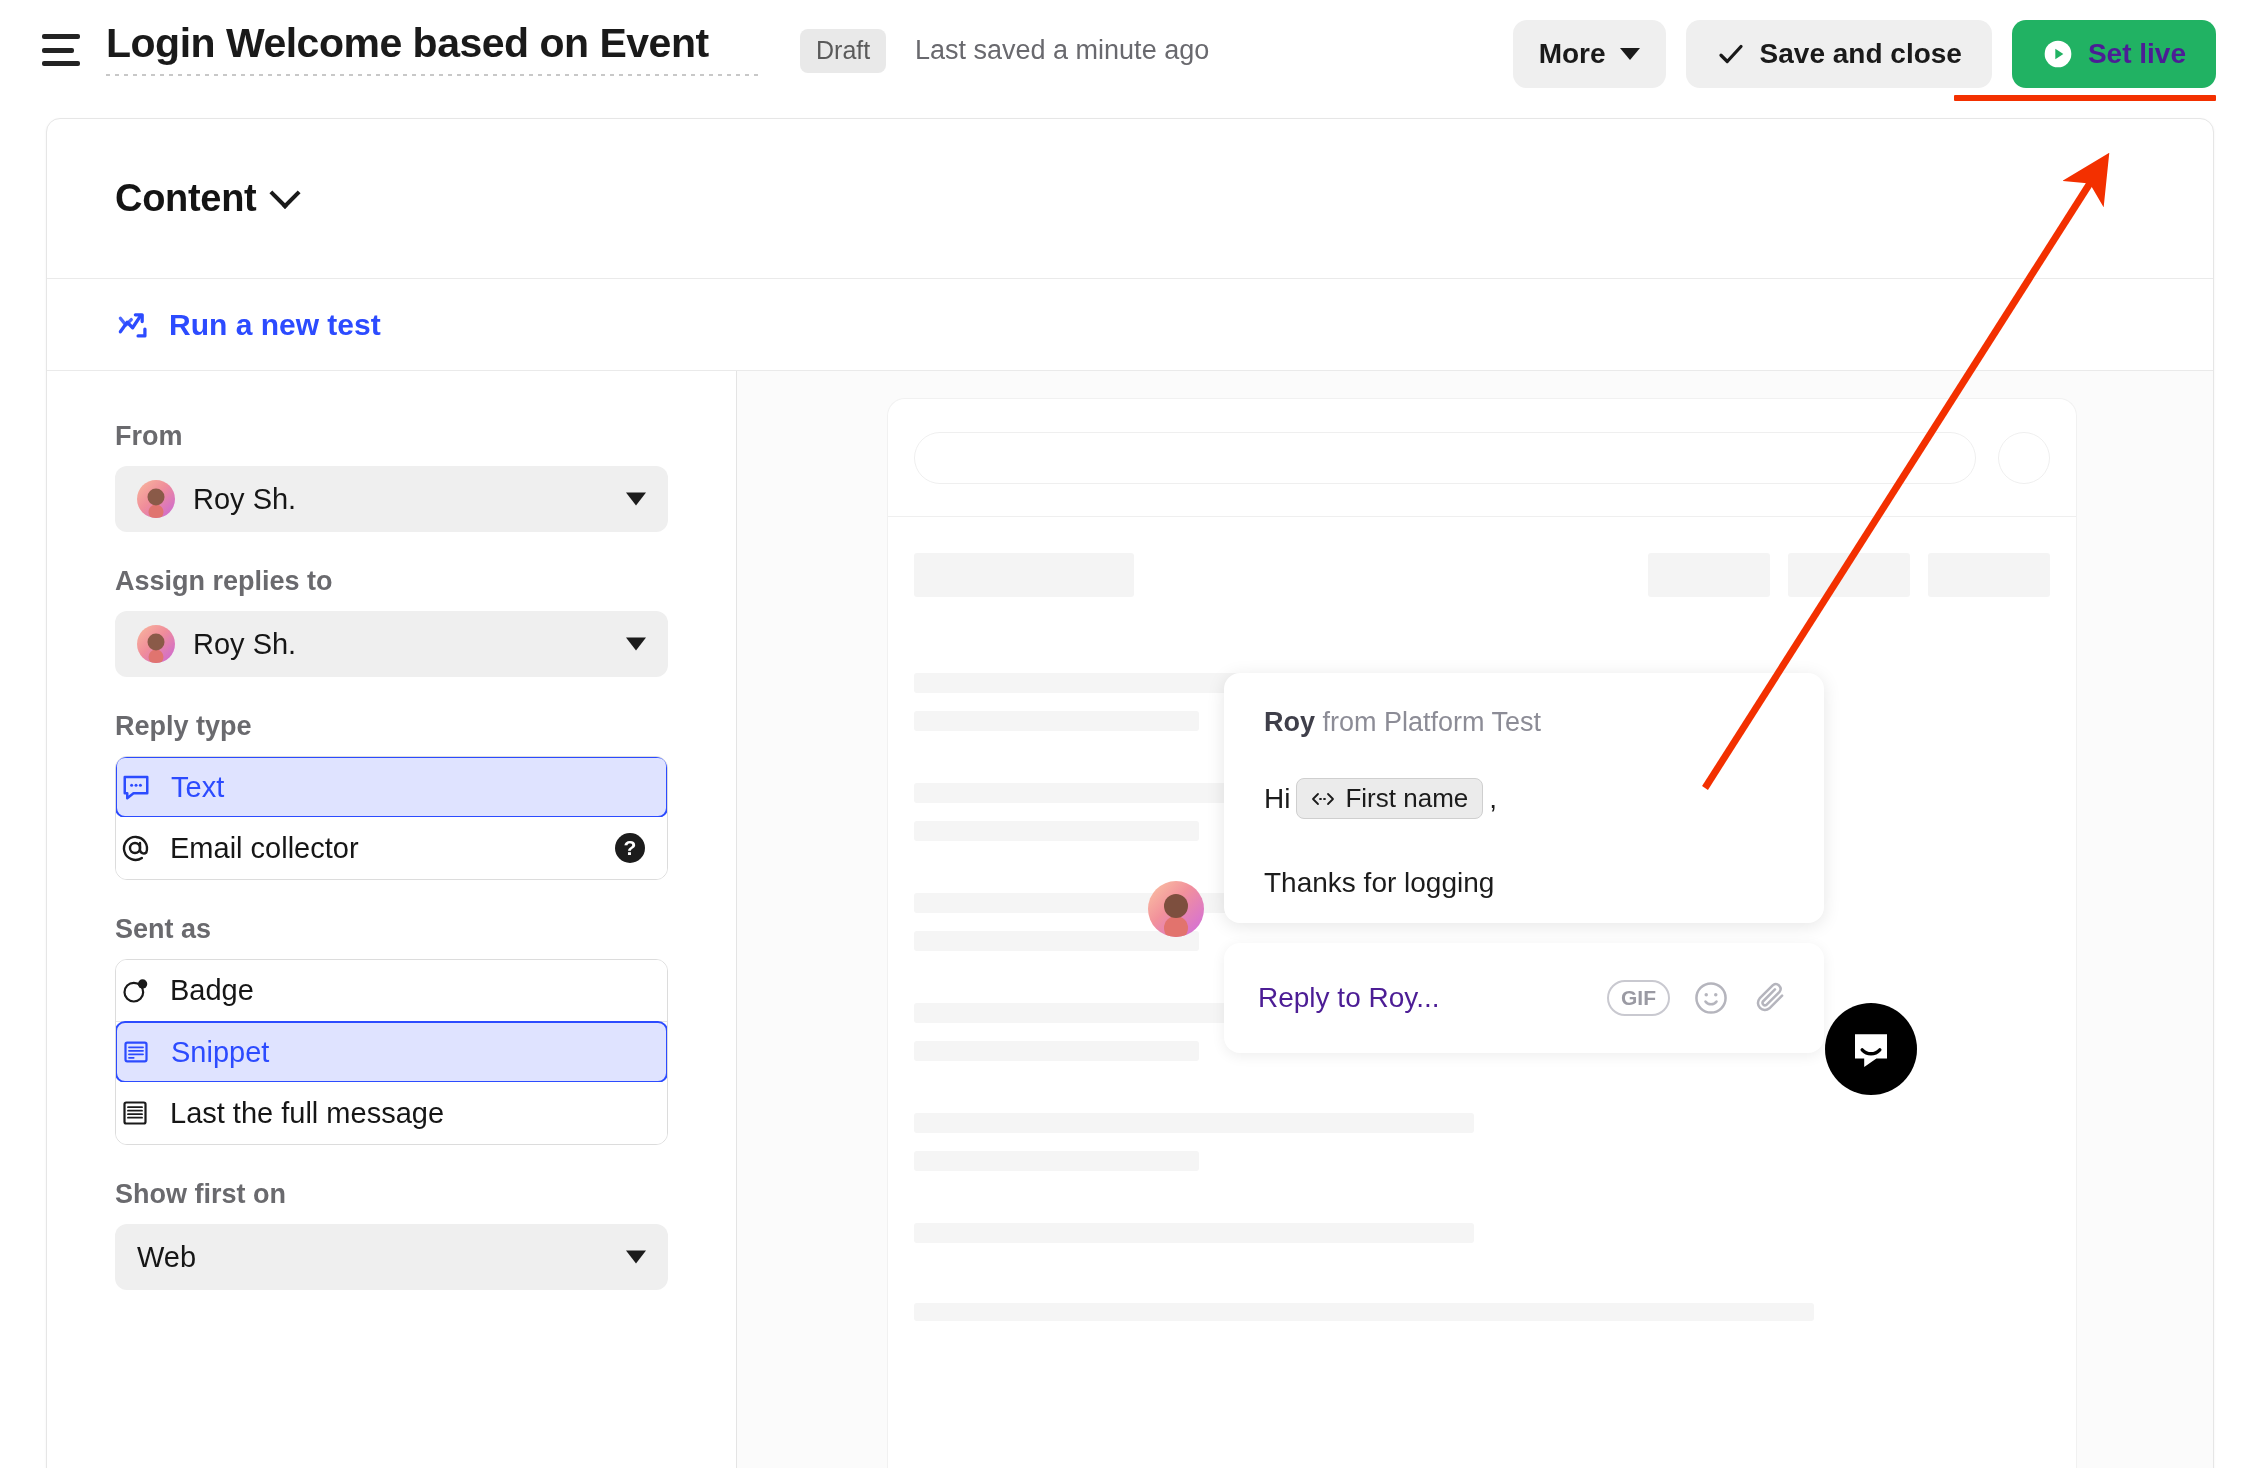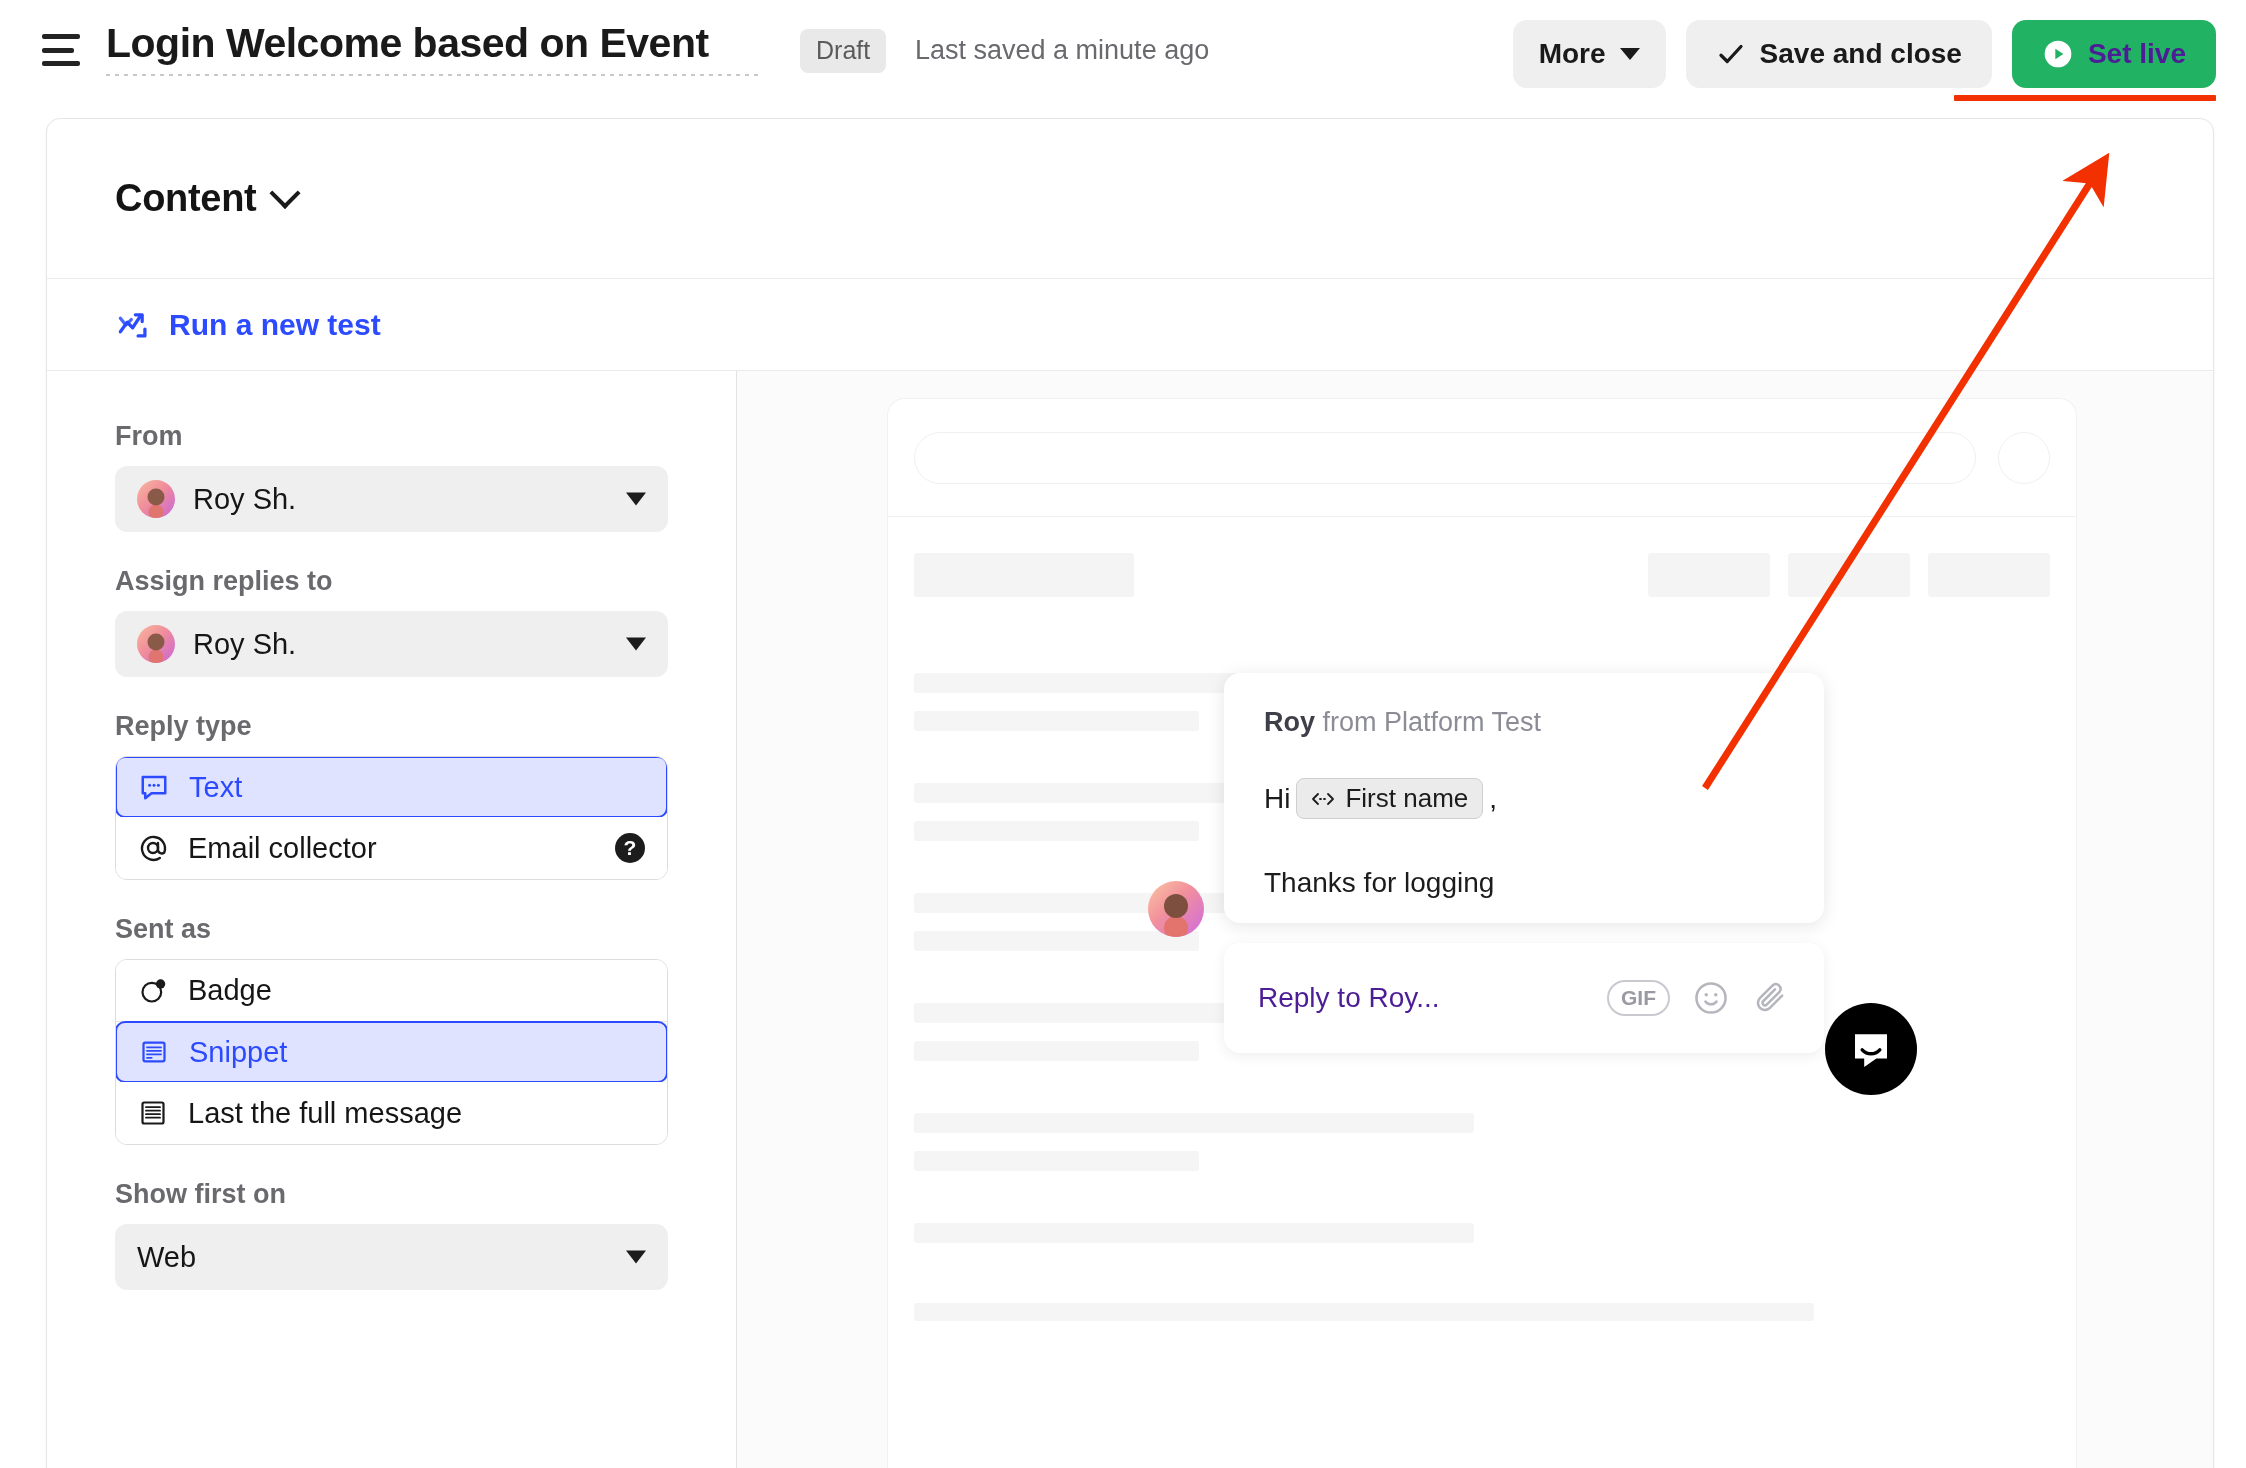--- a/index.html
+++ b/index.html
@@ -137,21 +137,21 @@
   .sel-caret {
     position: absolute; right: 22px; top: 50%; transform: translateY(-50%);
     width: 0; height: 0; border-left: 10px solid transparent;
     border-right: 10px solid transparent; border-top: 13px solid #1c1c1c;
   }
 
   .optgroup {
     border: 1px solid #dcdcdc; border-radius: 12px; overflow: hidden;
   }
   .opt {
-    height: 62px; display: flex; align-items: center; padding: 0 22px;
+    height: 62px; display: flex; align-items: center; padding: 0 4px;
     gap: 20px; background: #fff; cursor: pointer;
     border-bottom: 1px solid #e4e4e4; position: relative;
   }
   .opt:last-child { border-bottom: none; }
   .opt .lbl { font-size: 29px; color: #161616; }
   .opt.selected {
     background: #dfe3ff; border: 2px solid #2c4bff; margin: -1px;
     border-radius: 10px;
   }
   .opt.selected .lbl { color: #2c4bff; }

